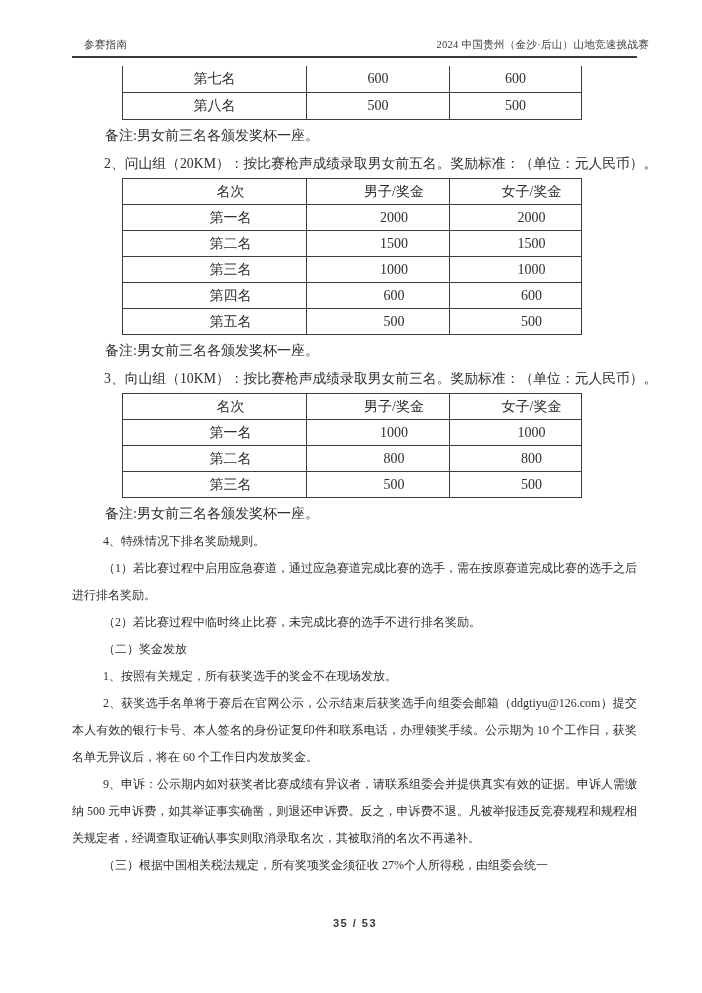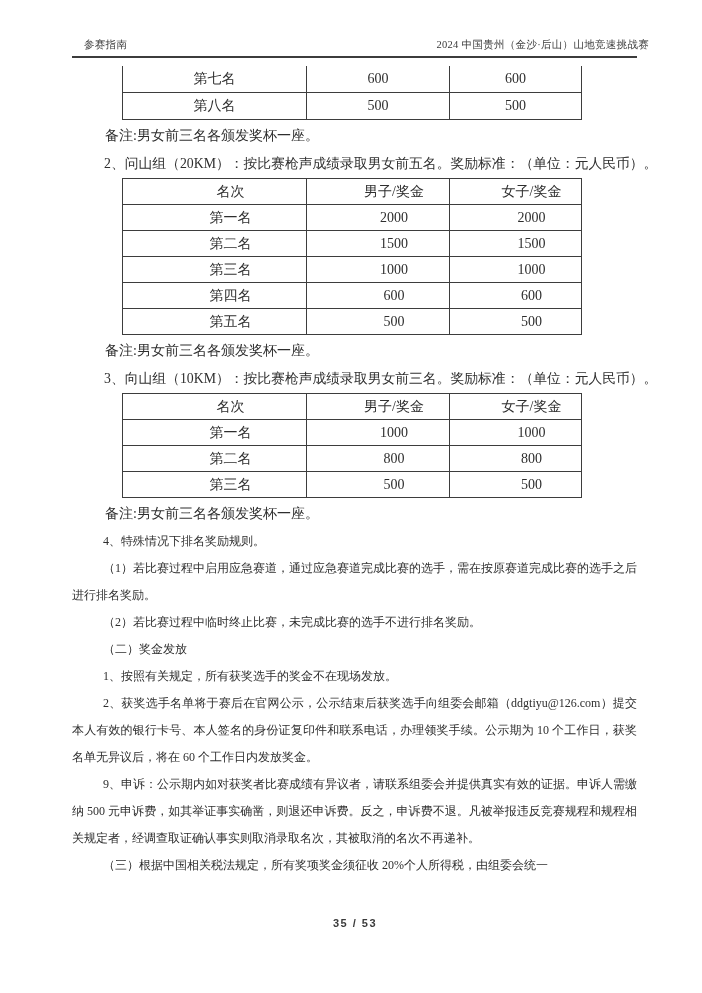--- a/index.html
+++ b/index.html
@@ -161,19 +161,19 @@
       </table>
     <p class="note">备注:男女前三名各颁发奖杯一座。</p>
 
     <p class="para first">4、特殊情况下排名奖励规则。</p>
     <p class="para">（1）若比赛过程中启用应急赛道，通过应急赛道完成比赛的选手，需在按原赛道完成比赛的选手之后进行排名奖励。</p>
     <p class="para">（2）若比赛过程中临时终止比赛，未完成比赛的选手不进行排名奖励。</p>
     <p class="para">（二）奖金发放</p>
     <p class="para">1、按照有关规定，所有获奖选手的奖金不在现场发放。</p>
     <p class="para">2、获奖选手名单将于赛后在官网公示，公示结束后获奖选手向组委会邮箱（ddgtiyu@126.com）提交本人有效的银行卡号、本人签名的身份证复印件和联系电话，办理领奖手续。公示期为 10 个工作日，获奖名单无异议后，将在 60 个工作日内发放奖金。</p>
     <p class="para">9、申诉：公示期内如对获奖者比赛成绩有异议者，请联系组委会并提供真实有效的证据。申诉人需缴纳 500 元申诉费，如其举证事实确凿，则退还申诉费。反之，申诉费不退。凡被举报违反竞赛规程和规程相关规定者，经调查取证确认事实则取消录取名次，其被取消的名次不再递补。</p>
-    <p class="para">（三）根据中国相关税法规定，所有奖项奖金须征收 20%个人所得税，由组委会统一</p>
+    <p class="para">（三）根据中国相关税法规定，所有奖项奖金须征收 27%个人所得税，由组委会统一</p>
 
   </div>
 
   <div class="footer">35 / 53</div>
 
 </div>
 
 </body></html>

